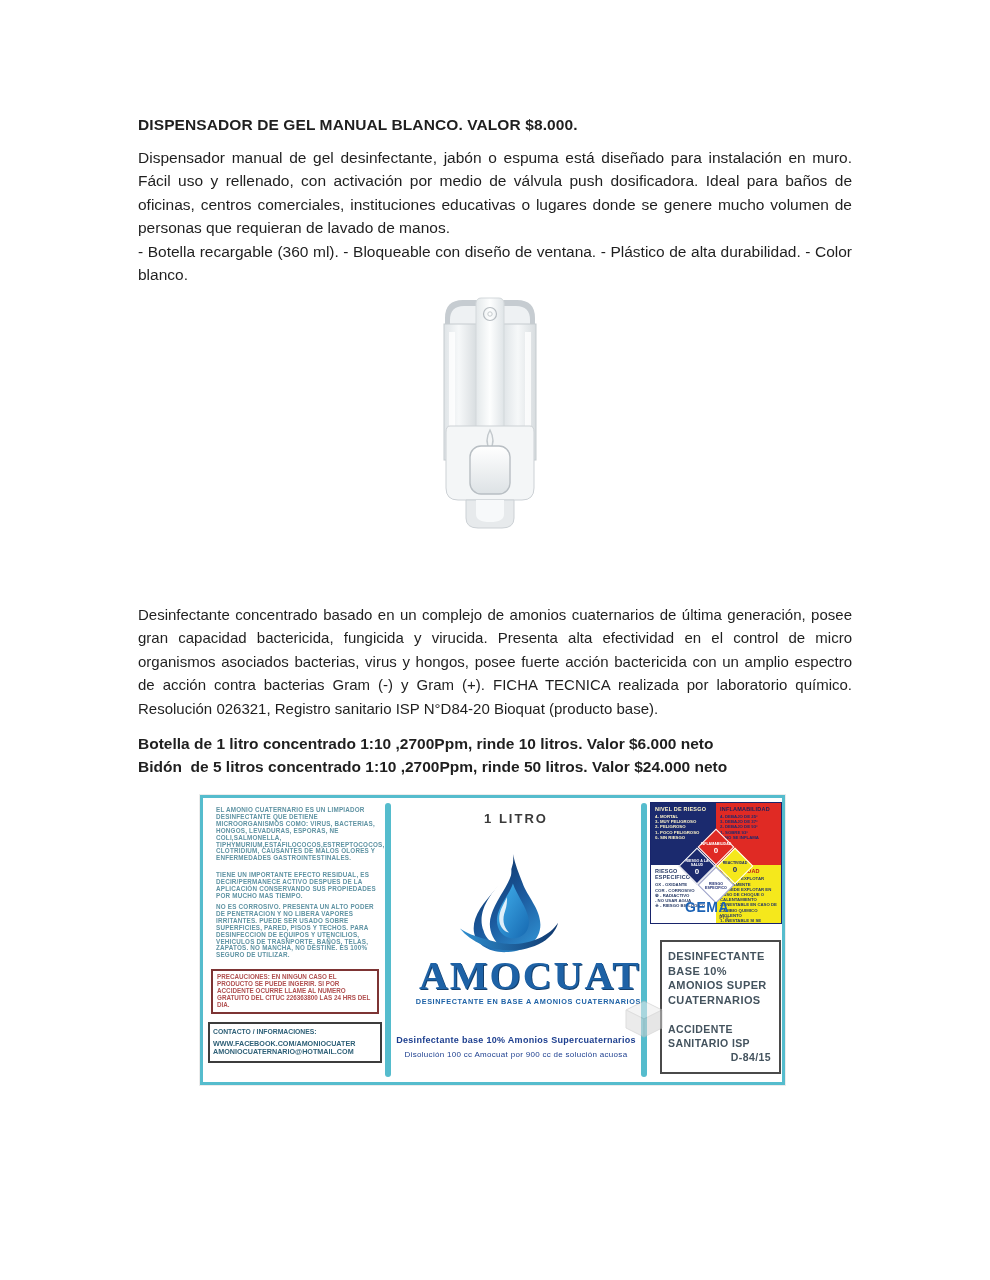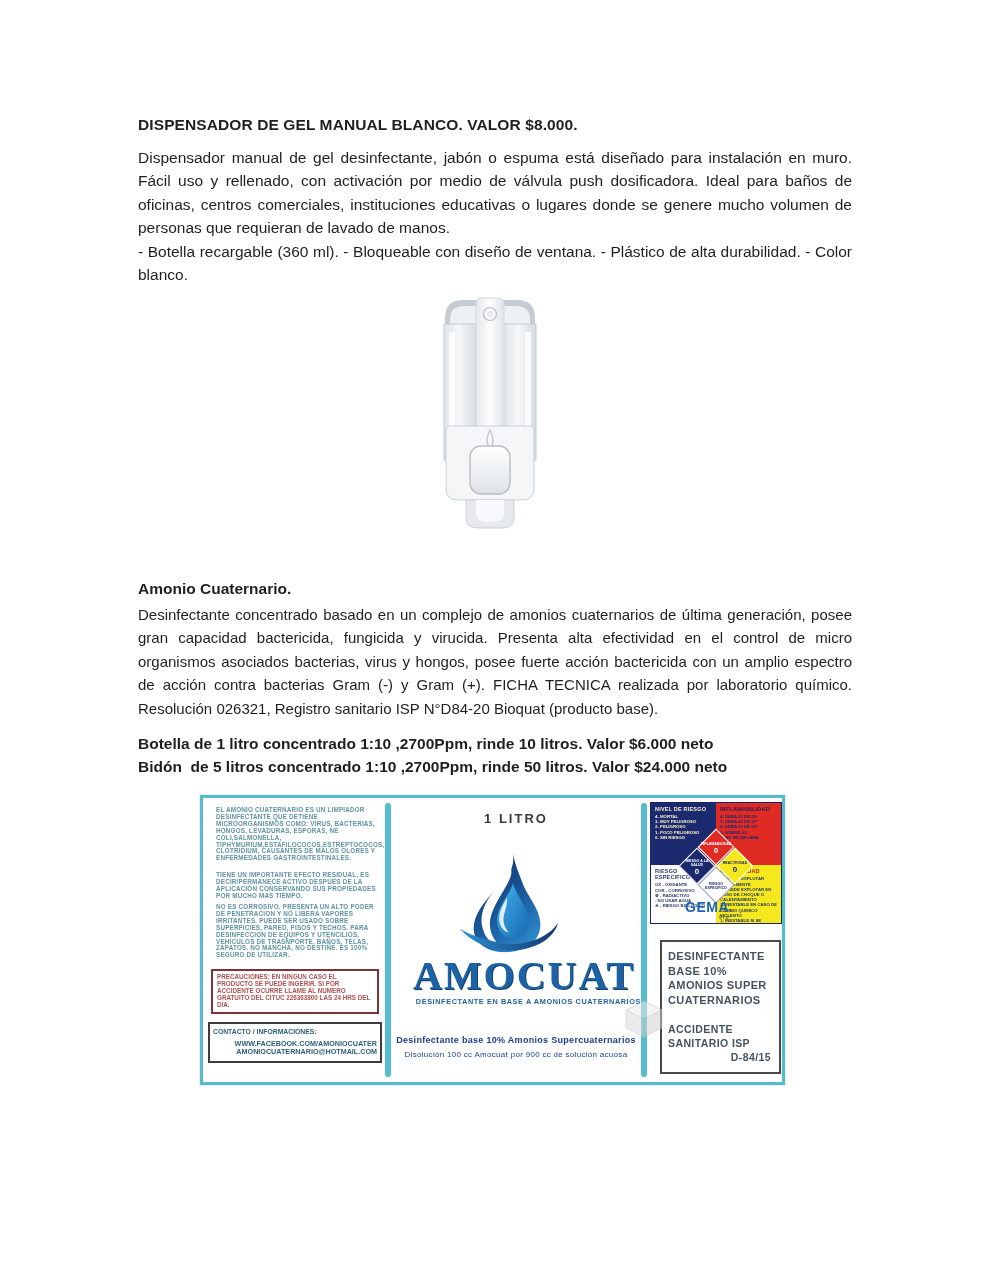--- a/index.html
+++ b/index.html
@@ -40,30 +40,30 @@
   .lp { position:absolute; left:13px; width:166px; color:#5f93a3;
     font-size:6.3px; line-height:6.9px; font-weight:bold; letter-spacing:.2px; }
   .lp1 { top:9px; } .lp2 { top:74px; } .lp3 { top:106px; }
   .precaution-box { position:absolute; left:8px; top:171px; width:168px;
     border:2px solid #7d3434; padding:3px 4px; box-sizing:border-box;
     color:#b05050; font-size:6.3px; line-height:6.9px; font-weight:bold; }
   .contact-box { position:absolute; left:5px; top:224px; width:174px;
     border:2px solid #3c3c3c; padding:4px 3px 5px 3px; box-sizing:border-box;
     color:#2e6077; font-size:6.8px; line-height:8px; font-weight:bold; }
   .contact-title { text-align:left; margin-bottom:4px; }
-  .contact-line { text-align:right; font-size:7.2px; }
+  .contact-line { text-align:left; font-size:7.2px; }
 
   
   .volume { position:absolute; left:188px; top:13px; width:250px; text-align:center;
     font-size:13px; font-weight:bold; letter-spacing:2px; color:#3a3a3a; }
   .droplogo { position:absolute; left:247px; top:56px; width:118px; height:104px; }
-  .brand { position:absolute; left:188px; top:158px; width:250px; text-align:center;
+  .brand { position:absolute; left:188px; top:158px; width:250px; text-align:right;
     font-family:"Liberation Serif", serif; font-size:40px; line-height:40px;
     font-weight:bold; letter-spacing:2px; color:#1e62a6;
-    text-shadow:1px 1px 0 #14406e;padding-left:8px; }
+    text-shadow:1px 1px 0 #14406e; }
   .tagline { position:absolute; left:188px; top:199px; width:250px; text-align:right;
     font-size:7.3px; font-weight:bold; letter-spacing:.6px; color:#1e62a6; }
   .c-footer1 { position:absolute; left:188px; top:237px; width:250px; text-align:center;
     font-size:9px; font-weight:bold; color:#1d3f8f; letter-spacing:.3px; }
   .c-footer2 { position:absolute; left:188px; top:252px; width:250px; text-align:center;
     font-size:8px; font-weight:normal; color:#1d3f8f; letter-spacing:.3px; }
 
   
   .nfpa { position:absolute; left:447px; top:4px; width:132px; height:122px;
     border:1px solid #18246b; box-sizing:border-box; background:#fff; }
@@ -150,21 +150,20 @@
       <path d="M20,134 L100,134 Q104,134 104,140 L104,196 Q104,208 92,208 L28,208 Q16,208 16,196 L16,140 Q16,134 20,134 Z" fill="#f4f6f7" stroke="#ccd1d5" stroke-width="1"></path>
       <path d="M60,138 q6,11 0,20 q-6,-9 0,-20 Z" fill="none" stroke="#c2c8cc" stroke-width="1.4"></path>
 
       <rect x="40" y="154" width="40" height="48" rx="11" fill="url(#btnG)" stroke="#b8bec3" stroke-width="1.4"></rect>
 
       <path d="M36,208 L84,208 L84,226 Q84,236 72,236 L48,236 Q36,236 36,226 Z" fill="#e7eaec" stroke="#ccd1d5" stroke-width="1"></path>
       <path d="M46,208 L74,208 L74,222 Q74,230 60,230 Q46,230 46,222 Z" fill="#f7f9fa"></path>
     </svg>
   </div>
 
-  <div class="sec2-title">Amonio Cuaternario.</div>
   <div class="doc-para2">Desinfectante concentrado basado en un complejo de amonios cuaternarios de última generación, posee gran capacidad bactericida, fungicida y virucida. Presenta alta efectividad en el control de micro organismos asociados bacterias, virus y hongos, posee fuerte acción bactericida con un amplio espectro de acción contra bacterias Gram (-) y Gram (+). FICHA TECNICA realizada por laboratorio químico. Resolución 026321, Registro sanitario ISP N°D84-20 Bioquat (producto base).</div>
   <div class="price1">Botella de 1 litro concentrado 1:10 ,2700Ppm, rinde 10 litros. Valor $6.000 neto</div>
   <div class="price2">Bidón  de 5 litros concentrado 1:10 ,2700Ppm, rinde 50 litros. Valor $24.000 neto</div>
 
   <div class="label">
     <div class="divider div1"></div>
     <div class="divider div2"></div>
 
     <div class="lp lp1">EL AMONIO CUATERNARIO   ES UN LIMPIADOR DESINFECTANTE QUE DETIENE MICROORGANISMOS COMO: VIRUS, BACTERIAS, HONGOS, LEVADURAS, ESPORAS, NE COLI,SALMONELLA, TIPHYMURIUM,ESTAFILOCOCOS,ESTREPTOCOCOS, CLOTRIDIUM, CAUSANTES DE MALOS OLORES Y ENFERMEDADES GASTROINTESTINALES.</div>
     <div class="lp lp2">TIENE UN IMPORTANTE EFECTO RESIDUAL, ES DECIR/PERMANECE ACTIVO DESPUES DE LA APLICACIÓN CONSERVANDO SUS PROPIEDADES POR MUCHO MAS TIEMPO.</div>

